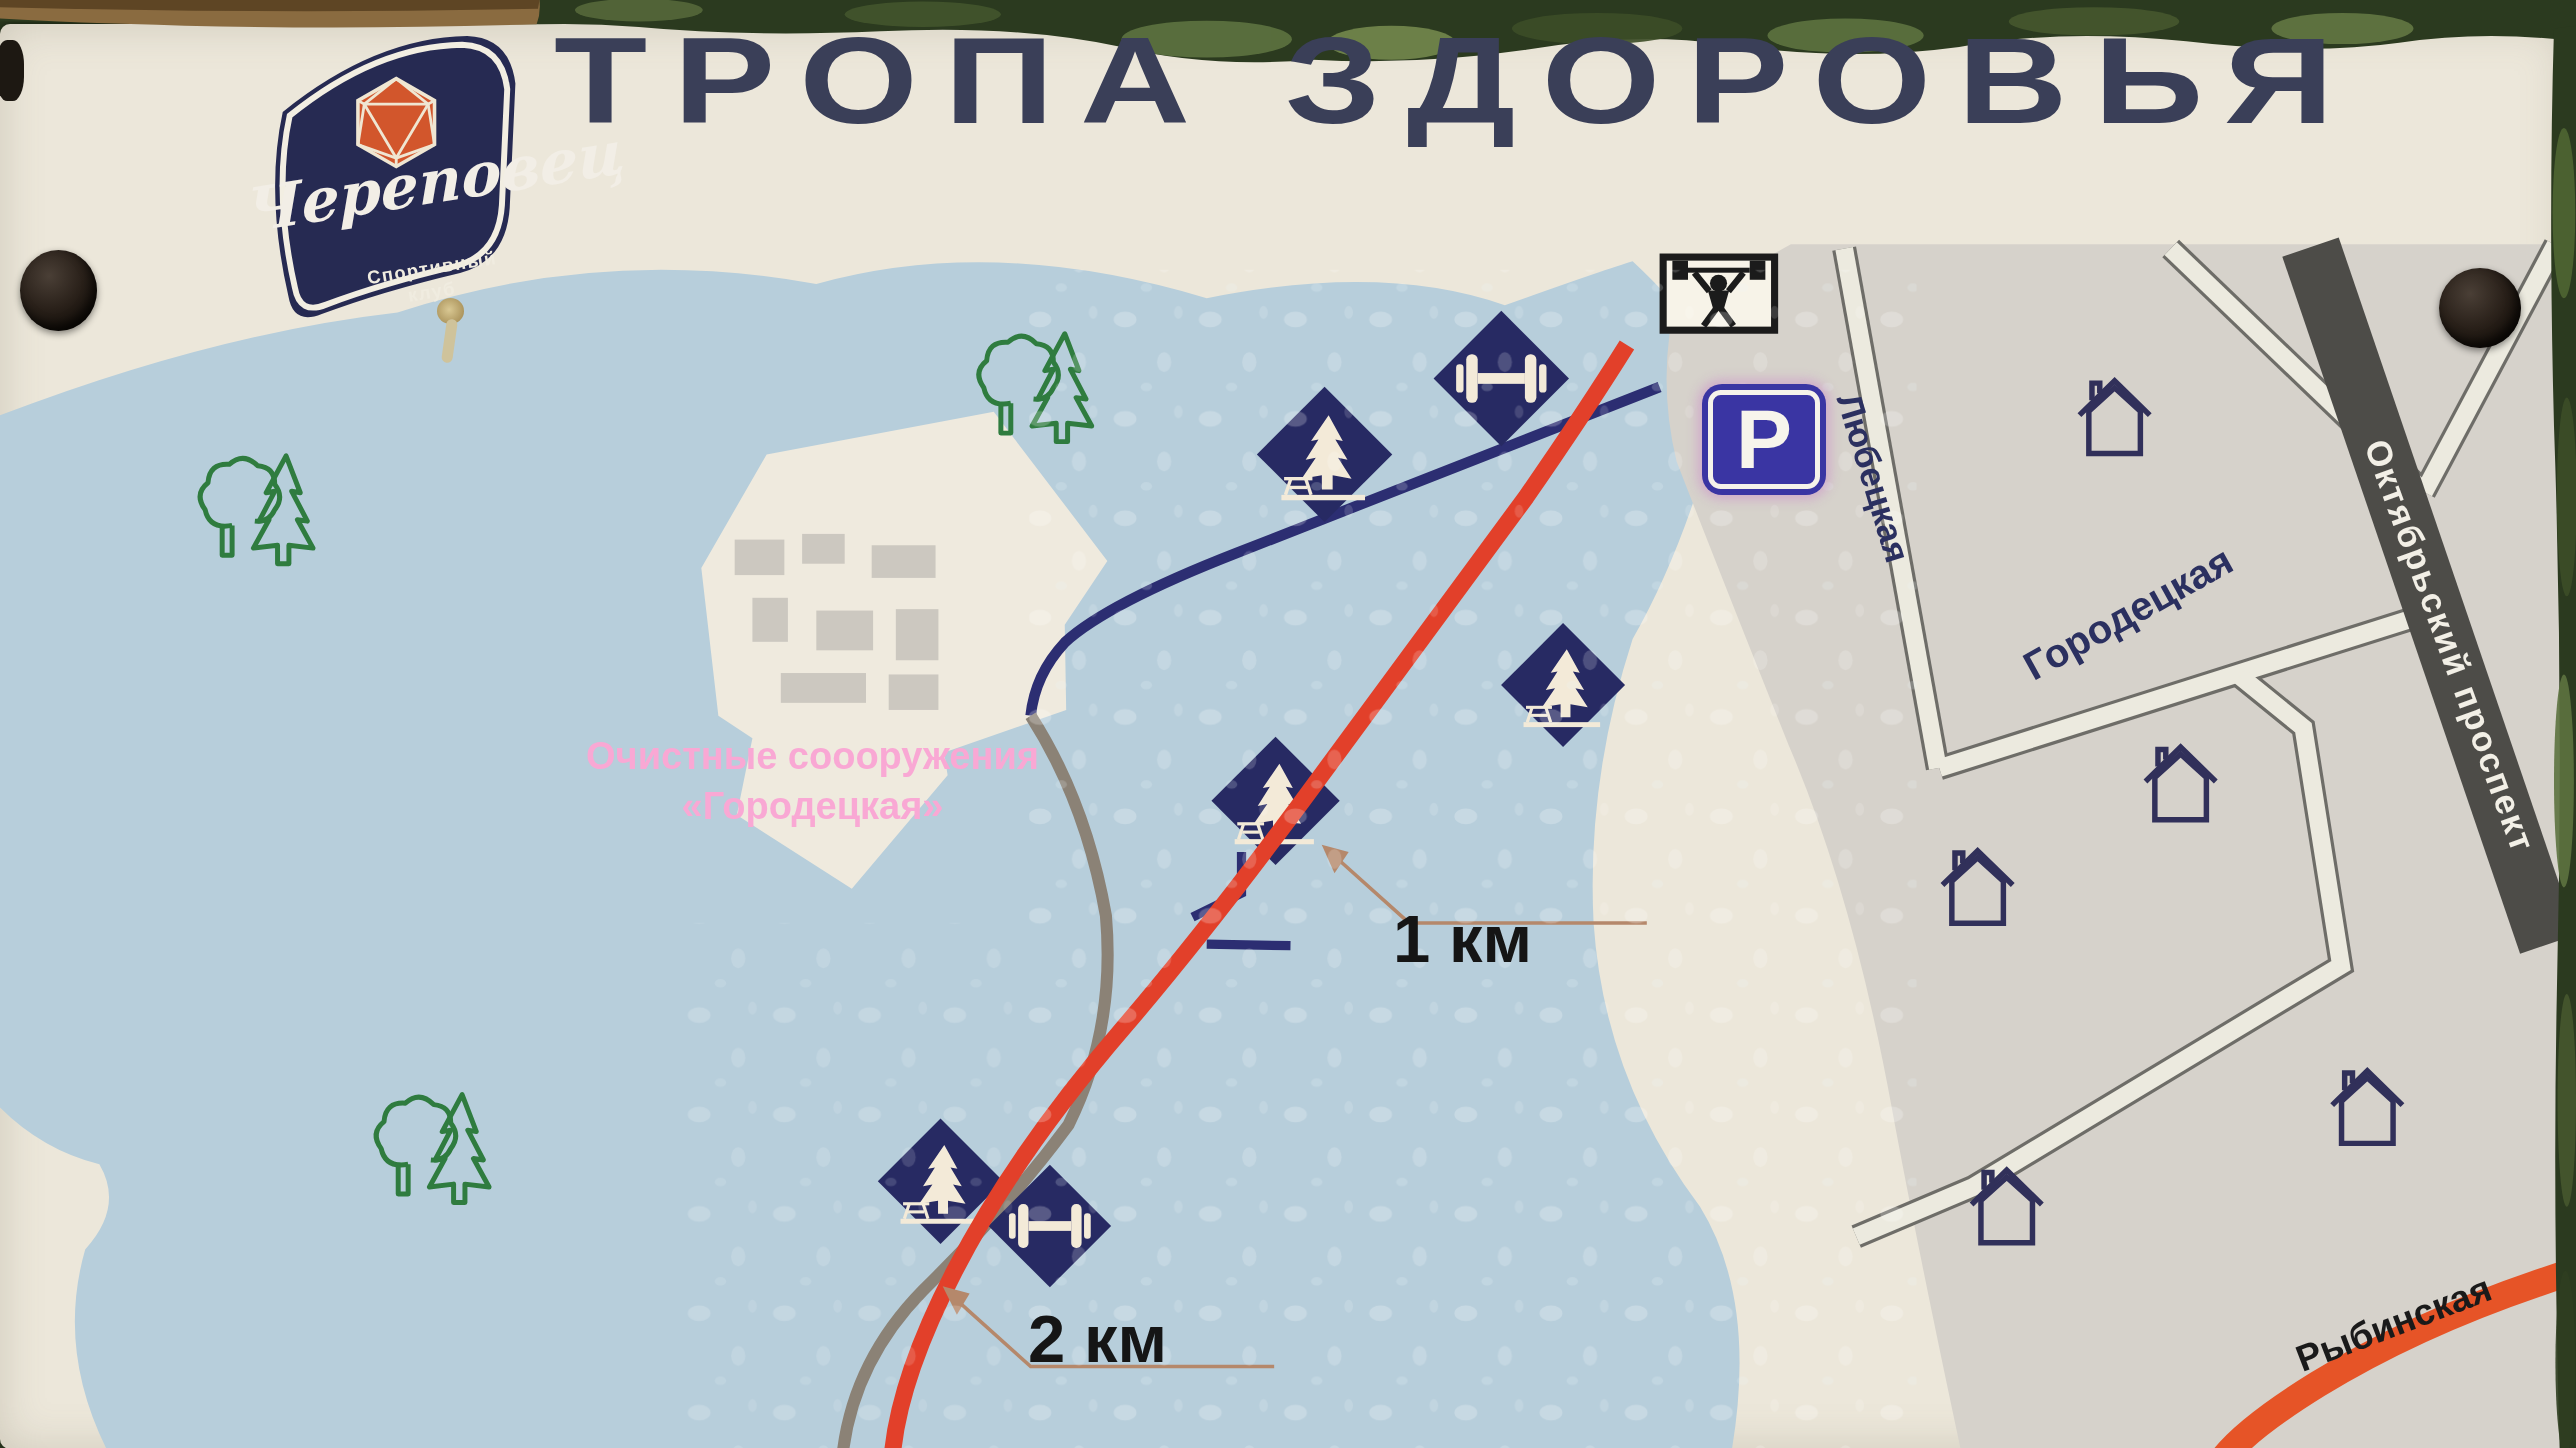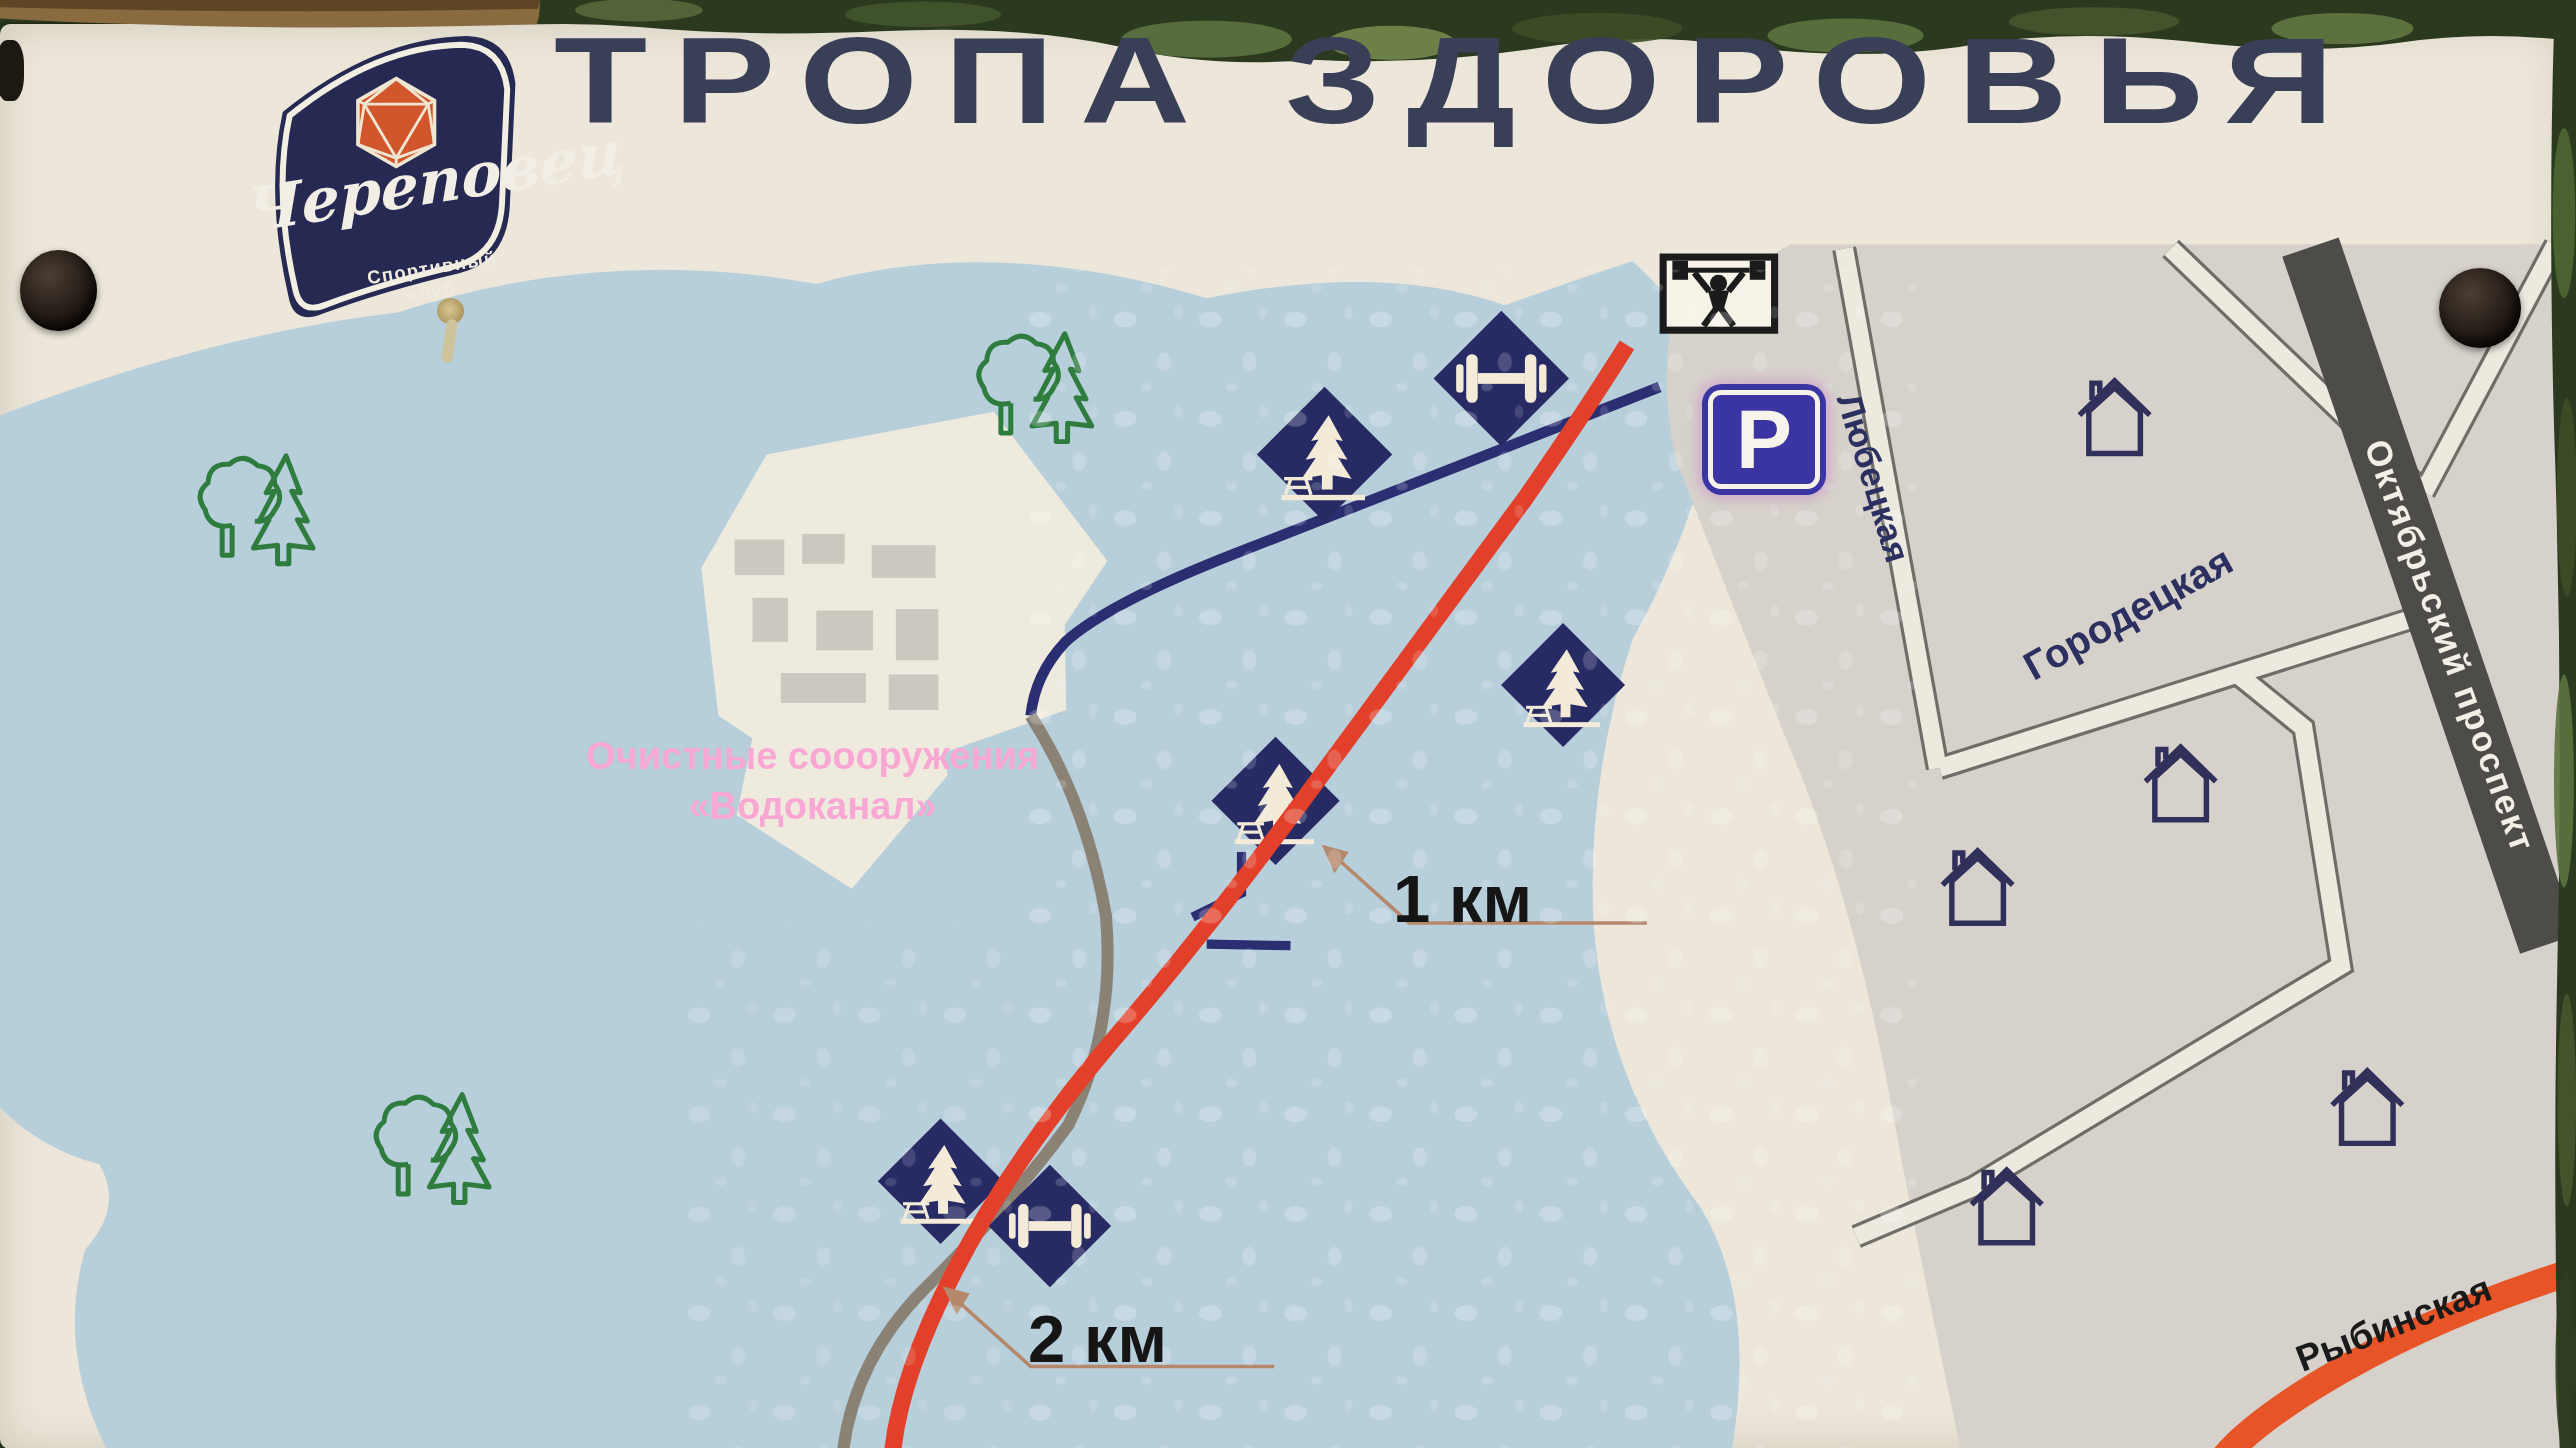--- a/index.html
+++ b/index.html
@@ -23,21 +23,21 @@
     color:#f2eee6;transform:rotate(-9deg) skewX(-8deg);}
   .logo-sub{position:absolute;width:170px;text-align:center;font-weight:bold;
     color:#f0ece0;letter-spacing:1.4px;transform:rotate(-9deg);}
   #logo-sub1{left:121px;top:241px;font-size:18.5px;}
   #logo-sub2{left:121px;top:265px;font-size:18.5px;}
   
   #facility{position:absolute;left:564px;top:731px;width:497px;text-align:center;
     font-weight:bold;font-size:38px;line-height:1.32;color:#f9a8d4;}
   
   .km{position:absolute;font-weight:bold;font-size:67px;color:#151515;white-space:nowrap;}
-  #km1{left:1393px;top:860px;text-align:center;}
+  #km1{left:1393px;top:900px;text-align:center;}
   #km2{left:1028px;top:1300px;}
   
   .street{position:absolute;font-weight:bold;white-space:nowrap;}
   #st-lyub{left:1867px;top:389px;font-size:35px;color:#2b3060;
            transform:rotate(73deg);transform-origin:left top;}
   #st-gorod{left:2027px;top:647px;font-size:40px;color:#2b3060;
            transform:rotate(-29deg);transform-origin:left center;}
   #st-okt{left:2394px;top:434px;font-size:35px;color:#f2efe6;letter-spacing:2.1px;
            transform:rotate(70deg);transform-origin:left top;font-weight:bold;}
   #st-ryb{left:2298px;top:1340px;font-size:37px;color:#1a1a1a;
@@ -264,21 +264,21 @@
         </g>
       </g>
     </svg>
     <div id="logo-name">Череповец</div>
     <div id="logo-sub1" class="logo-sub">Спортивный</div>
     <div id="logo-sub2" class="logo-sub">клуб</div>
   </div>
 
   <div id="facility">
     <div>Очистные соооружения</div>
-    <div>«Водоканал»</div>
+    <div>«Городецкая»</div>
   </div>
 
   <div id="km1" class="km">1 км</div>
   <div id="km2" class="km">2 км</div>
 
   <div id="st-lyub" class="street">Любецкая</div>
   <div id="st-gorod" class="street">Городецкая</div>
   <div id="st-okt" class="street">Октябрьский проспект</div>
   <div id="st-ryb" class="street">Рыбинская</div>
 

